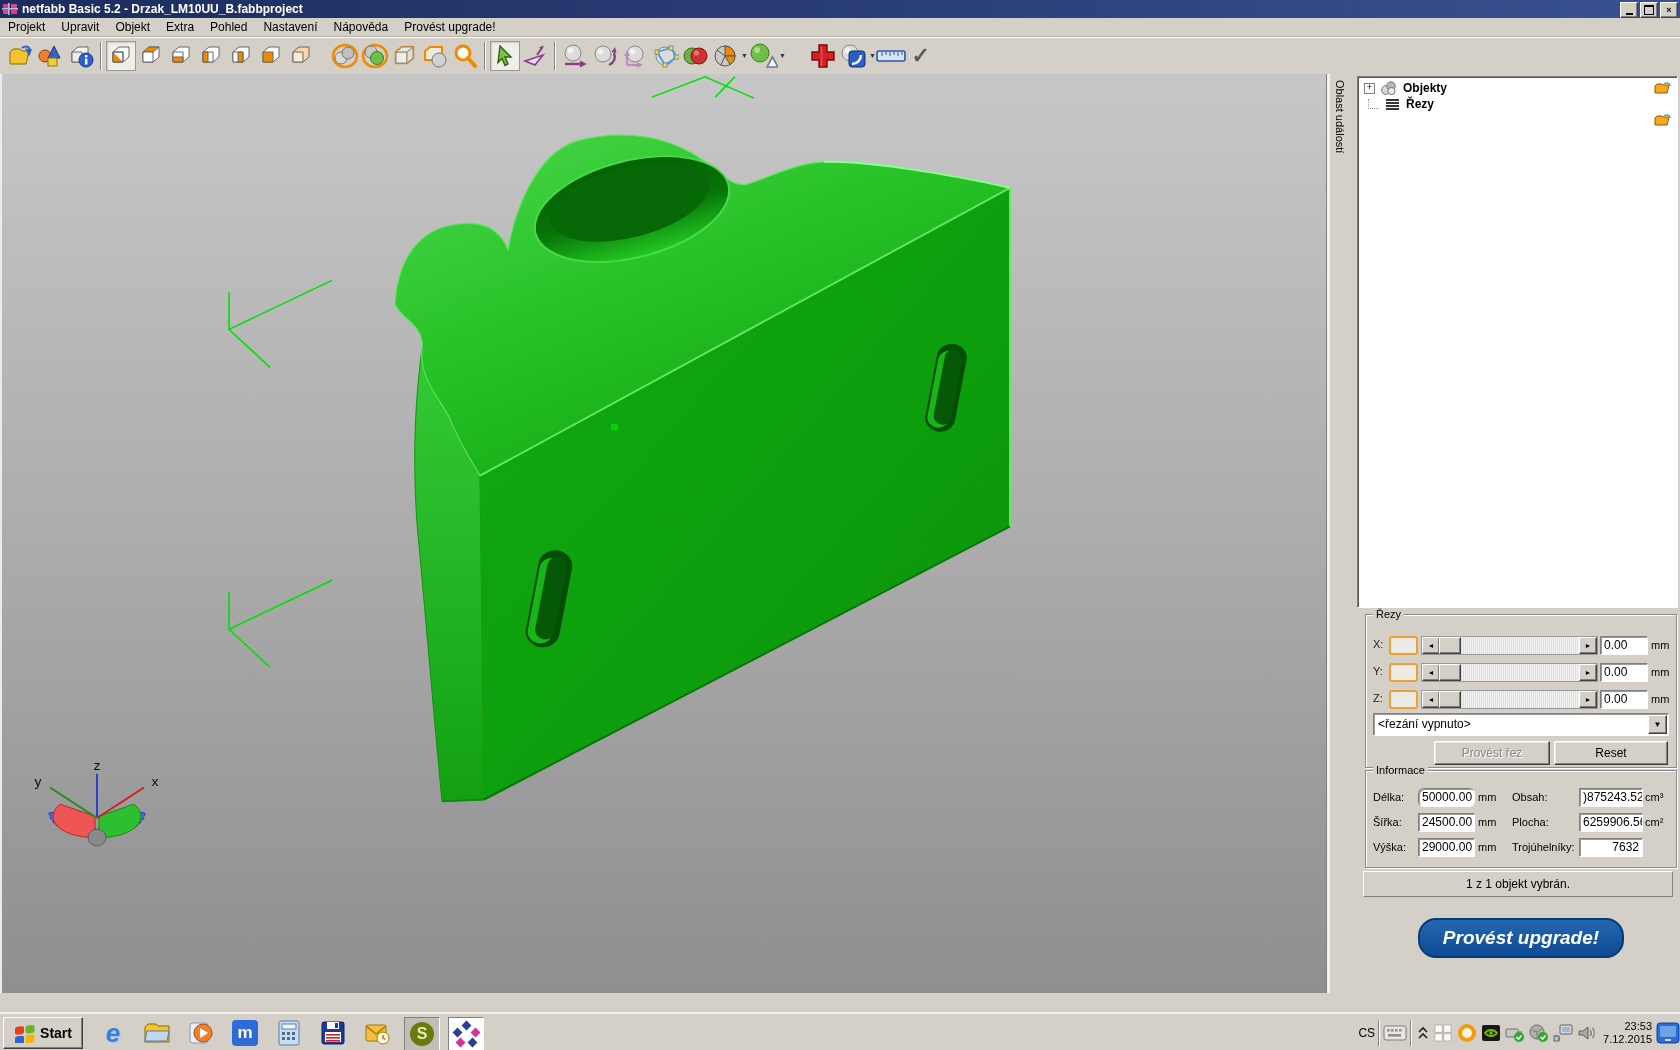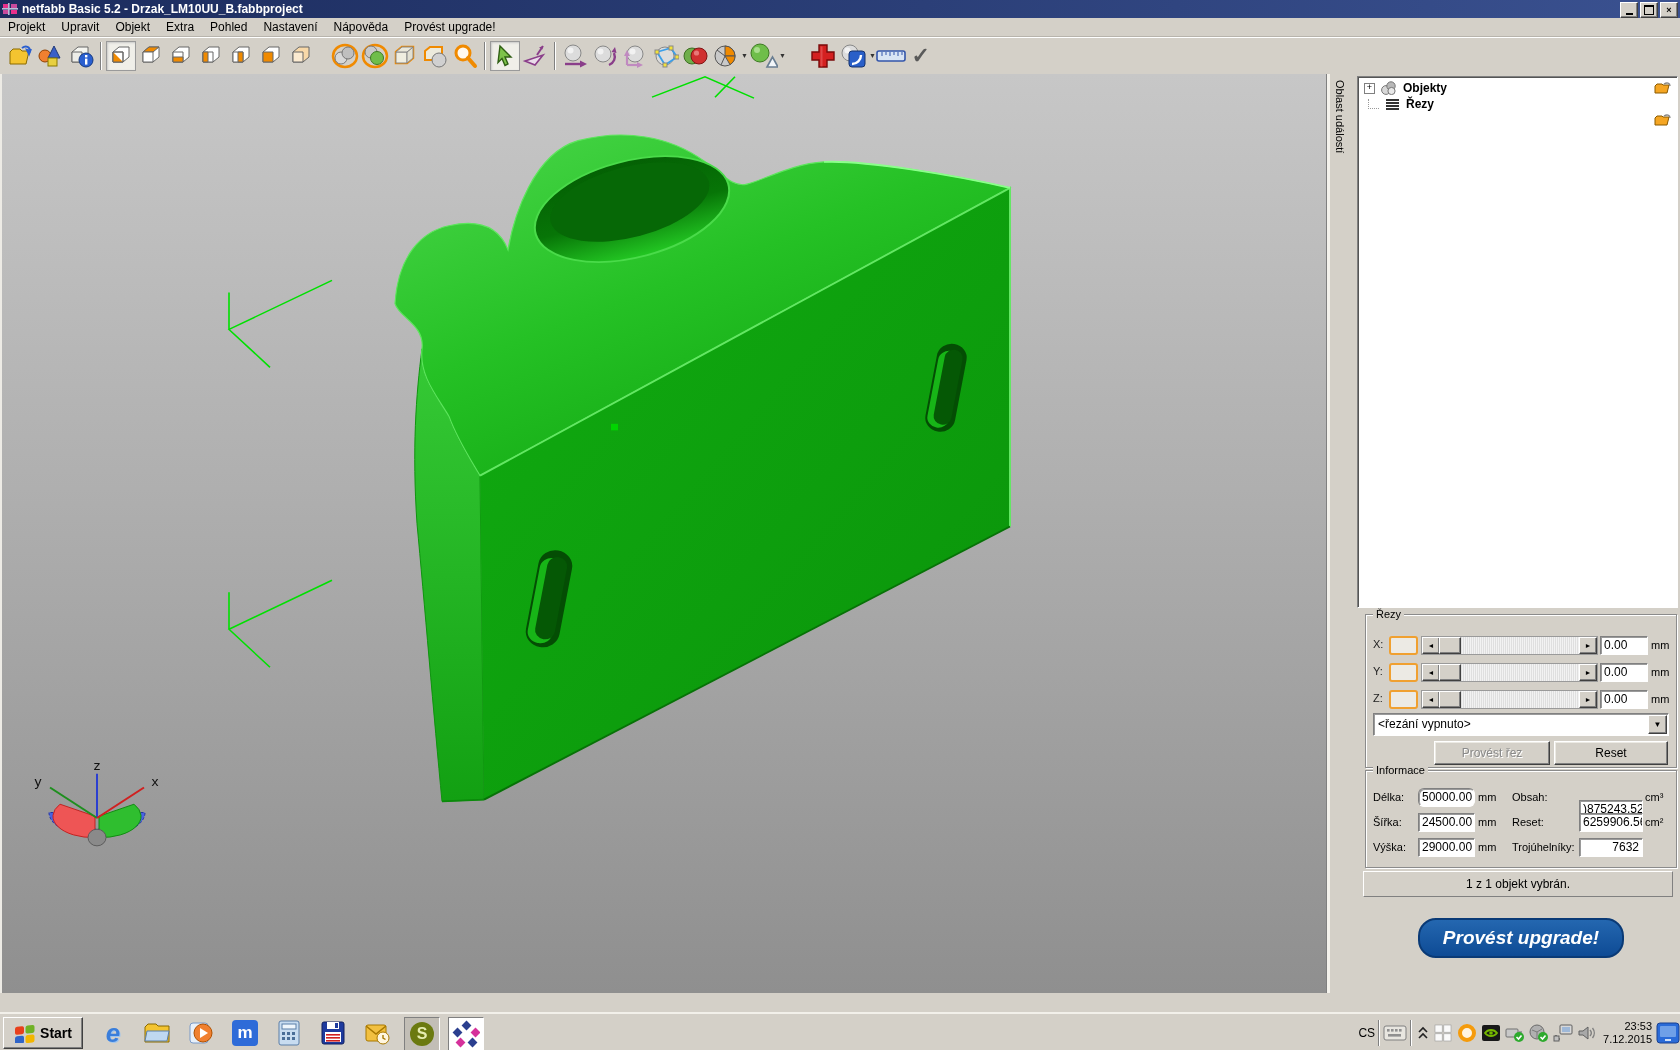--- a/index.html
+++ b/index.html
@@ -525,27 +525,27 @@
       <div class="btn" style="left:188px;top:126px;width:112px;height:22px;">Reset</div>
     </div>
 
     <div class="group" style="left:13px;top:696px;width:310px;height:96px;">
       <span class="glegend">Informace</span>
 
       <span class="flabel" style="left:7px;top:20px;">Délka:</span>
       <span class="tfield" style="left:52px;top:17px;width:49px;border-radius:6px;">50000.00</span>
       <span class="unit" style="left:112px;top:20px;">mm</span>
       <span class="flabel" style="left:146px;top:20px;">Obsah:</span>
-      <span class="tfield" style="left:213px;top:29px;width:56px;">)875243.52</span>
+      <span class="tfield" style="left:213px;top:17px;width:56px;">)875243.52</span>
       <span class="unit" style="left:279px;top:20px;text-align:right;">cm³</span>
 
       <span class="flabel" style="left:7px;top:45px;">Šířka:</span>
       <span class="tfield" style="left:52px;top:42px;width:49px;">24500.00</span>
       <span class="unit" style="left:112px;top:45px;">mm</span>
-      <span class="flabel" style="left:146px;top:45px;">Reset:</span>
+      <span class="flabel" style="left:146px;top:45px;">Plocha:</span>
       <span class="tfield" style="left:213px;top:42px;width:56px;text-align:right;">6259906.56</span>
       <span class="unit" style="left:279px;top:45px;">cm²</span>
 
       <span class="flabel" style="left:7px;top:70px;">Výška:</span>
       <span class="tfield" style="left:52px;top:67px;width:49px;">29000.00</span>
       <span class="unit" style="left:112px;top:70px;">mm</span>
       <span class="flabel" style="left:146px;top:70px;">Trojúhelníky:</span>
       <span class="tfield" style="left:213px;top:67px;width:56px;text-align:right;">7632</span>
       <span class="unit" style="left:279px;top:70px;"></span>
     </div>

